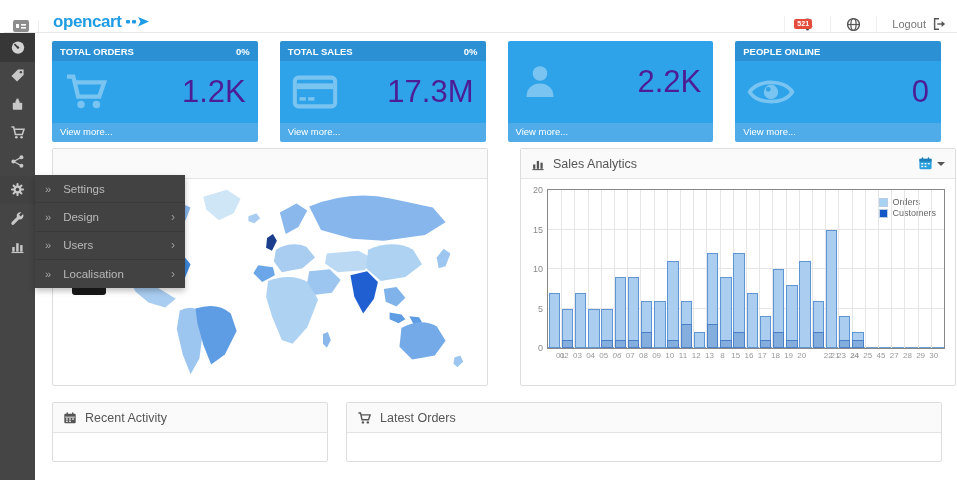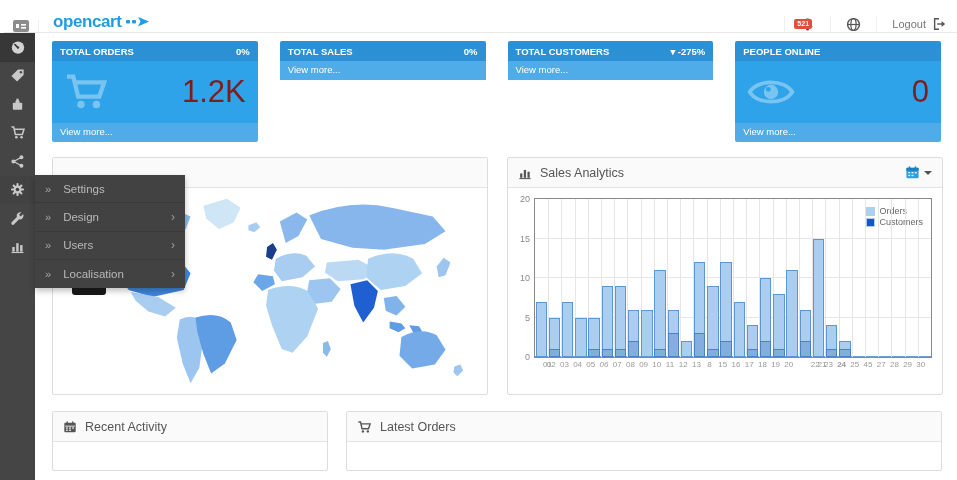--- a/index.html
+++ b/index.html
@@ -44,25 +44,25 @@
   .crumb { font-size:10.5px; color:#aaa; }
   .crumb .sep { color:#ccc; margin:0 4px; }
   .crumb .cur { color:#23a1ec; cursor:pointer; }
 
   
   .tiles { display:grid; grid-template-columns:repeat(4,1fr); gap:22px; }
   .tile { height:101px; display:flex; flex-direction:column; border-radius:2px; overflow:hidden; cursor:default; }
   .tile-head { background:#2b91d4; color:#fff; font-size:9.5px; font-weight:bold;
     display:flex; justify-content:space-between; align-items:center; padding:4px 8px; height:20px; }
   .tile-body { background:#2fa3ea; flex:1; display:flex; align-items:center; padding:0 12px; }
-  .tile-body .big { margin-left:auto; color:#7f1d1d; font-size:31px; font-weight:400; }
+  .tile-body .big { margin-left:auto; color:#4c1d95; font-size:31px; font-weight:400; }
   .tile-foot { background:#4face8; color:#fff; font-size:9.5px; padding:3px 8px; height:19px; cursor:pointer; }
 
   
-  .panel-row { display:grid; grid-template-columns:436px 436px; gap:19px; margin-top:15px; }
+  .panel-row { display:grid; grid-template-columns:436px 436px; gap:32px; margin-top:6px; }
   .panel { border:1px solid #ddd; border-radius:2px; background:#fff; position:relative; }
   .panel-head { background:#fafafa; border-bottom:1px solid #e4e4e4; height:30px;
     display:flex; align-items:center; gap:8px; padding:0 10px; color:#555; font-size:12.5px; }
   .panel-head .spacer { margin-left:auto; }
   .cal-btn { display:flex; align-items:center; gap:4px; cursor:pointer; }
   .caret-down { width:0; height:0; border-left:4px solid transparent; border-right:4px solid transparent;
     border-top:4px solid #555; }
   .map-panel { height:238px; }
   .map-body { padding:2px; }
   .chart-panel { height:238px; }
@@ -240,27 +240,39 @@
         <span class="big">1.2K</span>
       </div>
       <div class="tile-foot">View more...</div>
     </div>
 
     <div class="tile">
       <div class="tile-head">
         <span>TOTAL SALES</span>
         <span>0%</span>
       </div>
+      <div class="tile-body">
+        <svg width="46" height="36" viewBox="0 0 16 12">
+          <rect x="1" y="1" width="14" height="10" rx="1.2" fill="none" stroke="#79c4f0" stroke-width="1.4"></rect>
+          <rect x="1.6" y="3" width="12.8" height="2" fill="#79c4f0"></rect>
+          <rect x="2.6" y="7.8" width="2.2" height="1.2" fill="#79c4f0"></rect>
+          <rect x="5.6" y="7.8" width="2.2" height="1.2" fill="#79c4f0"></rect>
+        </svg>
+        <span class="big">17.3M</span>
+      </div>
       <div class="tile-foot">View more...</div>
     </div>
 
     <div class="tile">
-      <div class="tile-head">
-        <span>TOTAL CUSTOMERS</span>
-        <span>▾ -275%</span>
+      <div class="tile-body">
+        <svg width="40" height="40" viewBox="0 0 16 16">
+          <circle cx="8" cy="4.6" r="2.9" fill="#79c4f0"></circle>
+          <path d="M2.6 14 C2.6 10.4 5 8.6 8 8.6 C11 8.6 13.4 10.4 13.4 14 Z" fill="#79c4f0"></path>
+        </svg>
+        <span class="big">2.2K</span>
       </div>
       <div class="tile-foot">View more...</div>
     </div>
 
     <div class="tile">
       <div class="tile-head">
         <span>PEOPLE ONLINE</span>
         <span></span>
       </div>
       <div class="tile-body">

